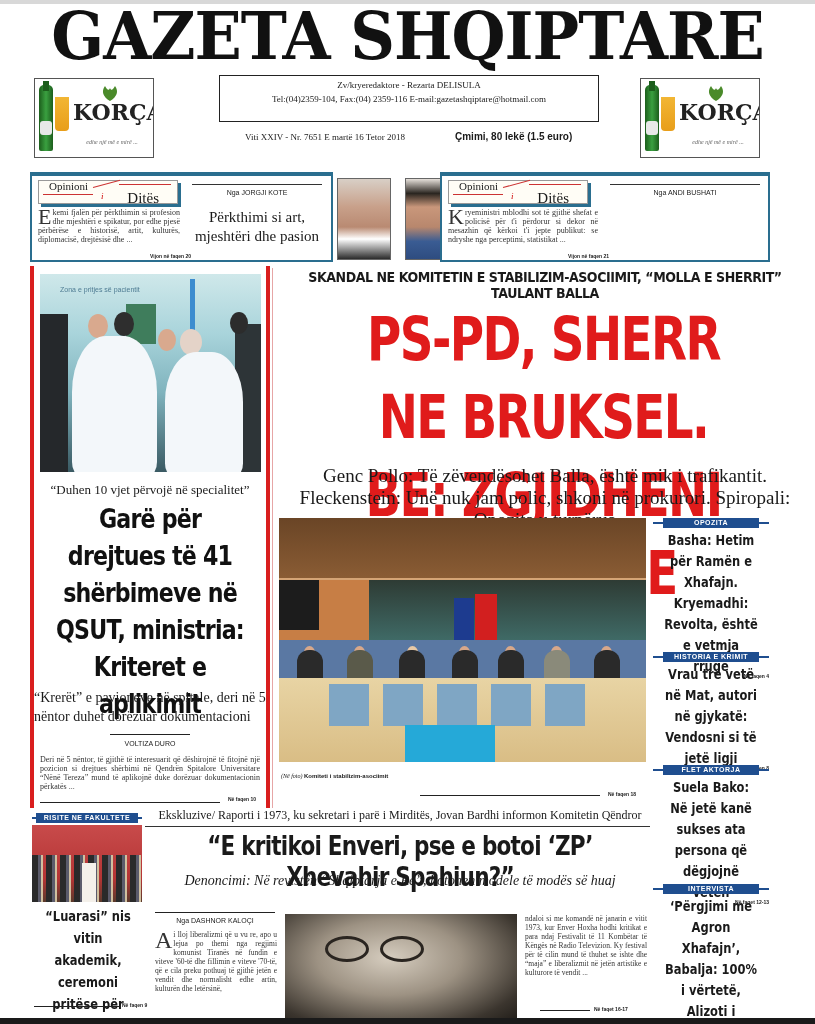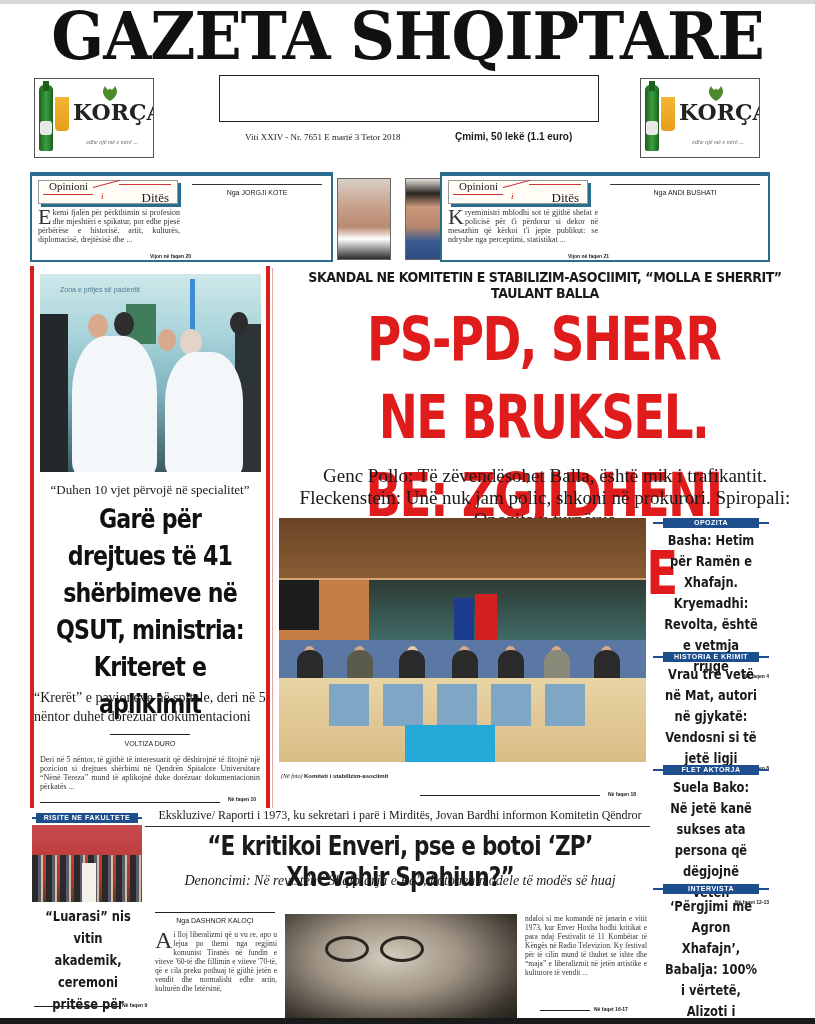--- a/index.html
+++ b/index.html
@@ -27,21 +27,21 @@
   .editorbox { left: 219px; top: 75px; width: 380px; height: 47px; border: 1.5px solid #222; text-align: center; font-size: 9px; line-height: 14px; padding-top: 2px; }
   .editorbox span { display: block; }
   .issue { left: 245px; top: 132px; font-size: 9px; }
   .price { left: 455px; top: 131px; font-family: "Liberation Sans", sans-serif; font-size: 10px; font-weight: bold; }
 
   
   .opbox { top: 172px; height: 90px; border: 2px solid #2a6e8f; border-top: 4px solid #2a6e8f; background: #fff; }
   .oplogo { position: absolute; left: 6px; top: 4px; width: 140px; height: 24px; border: 1px solid #999; box-shadow: 3px 3px 0 #2a6e8f; background: #fffdf6; }
   .oplogo .w1 { position: absolute; left: 10px; top: -1px; font-size: 11px; }
   .oplogo .w2 { position: absolute; left: 62px; top: 10px; font-size: 9px; font-style: italic; color: #c00; }
-  .oplogo .w3 { position: absolute; right: 8px; top: 9px; font-size: 13px; }
+  .oplogo .w3 { position: absolute; right: 18px; top: 9px; font-size: 15px; }
   .oplogo .ln { position: absolute; left: 4px; top: 13px; width: 50px; height: 1px; background: #c33; }
   .oplogo .ln2 { position: absolute; left: 54px; top: 6px; width: 28px; height: 1px; background: #c33; transform: rotate(-15deg); transform-origin: left; }
   .oplogo .ln3 { position: absolute; left: 80px; top: 3px; width: 52px; height: 1px; background: #c33; }
   .opteaser { position: absolute; left: 6px; top: 32px; width: 142px; font-size: 8px; line-height: 9px; text-align: justify; color: #333; }
   .opteaser .drop { float: left; font-size: 22px; line-height: 18px; margin-right: 1px; }
   .opmore { position: absolute; right: 0; bottom: -10px; font-family: "Liberation Sans", sans-serif; font-size: 5px; font-weight: bold; }
   .opauthor { position: absolute; top: 8px; font-family: "Liberation Sans", sans-serif; font-size: 7px; text-align: center; border-top: 1px solid #333; padding-top: 4px; }
   .optitle { position: absolute; text-align: center; font-size: 15px; line-height: 19px; }
 
   .portrait { top: 178px; width: 54px; height: 82px; border: 1px solid #666; overflow: hidden; }
@@ -110,23 +110,25 @@
     </div>
   <div class="glass"></div>
   <svg class="hop" viewBox="0 0 22 16">
       <path d="M11 16 C4 12 2 6 6 1 C8 5 10 6 11 3 C12 6 14 5 16 1 C20 6 18 12 11 16Z" fill="#4a8a2a"></path>
     </svg>
   <div class="brand">KORÇA</div>
   <div class="slogan">edhe një më e mirë ...</div>
 </div>
 
 <div class="abs editorbox">
-</div>
-<div class="abs issue">Viti XXIV - Nr. 7651  E martë 3 Tetor 2018</div>
-<div class="abs price">Çmimi, 50 lekë (1.1 euro)</div>
+  <span>Zv/kryeredaktore - Rezarta DELISULA</span>
+  <span>Tel:(04)2359-104, Fax:(04) 2359-116  E-mail:gazetashqiptare@hotmail.com</span>
+</div>
+<div class="abs issue">Viti XXIV - Nr. 7651  E martë 16 Tetor 2018</div>
+<div class="abs price">Çmimi, 80 lekë (1.5 euro)</div>
 
 <div class="abs ad" style="left:640px;top:78px;">
   <div class="bottle">
       <div class="lbl"></div>
     </div>
   <div class="glass"></div>
   <svg class="hop" viewBox="0 0 22 16">
       <path d="M11 16 C4 12 2 6 6 1 C8 5 10 6 11 3 C12 6 14 5 16 1 C20 6 18 12 11 16Z" fill="#4a8a2a"></path>
     </svg>
   <div class="brand">KORÇA</div>
@@ -140,20 +142,21 @@
       <span class="ln3"></span>
     <span class="w1">Opinioni</span>
     <span class="w2">i</span>
     <span class="w3">Ditës</span>
   </div>
   <div class="opteaser">
     <span class="drop">E</span><span>kemi fjalën për përkthimin si profesion dhe mjeshtëri e spikatur, por edhe pjesë përbërëse e historisë, artit, kulturës, diplomacisë, drejtësisë dhe ...</span>
   </div>
   <div class="opmore" style="left:118px;top:77px;">Vijon në faqen 20</div>
   <div class="opauthor" style="left:160px;width:130px;">Nga JORGJI KOTE</div>
+  <div class="optitle" style="left:160px;top:32px;width:130px;">Përkthimi si art, mjeshtëri dhe pasion</div>
 </div>
 
 <div class="abs portrait" style="left:337px;background:linear-gradient(180deg,#d8cfc6 0%,#c8a08a 35%,#b98a72 60%,#ffffff 75%,#2b2b2b 100%);"></div>
 <div class="abs portrait" style="left:405px;background:linear-gradient(180deg,#e6e0da 0%,#2a2520 18%,#c9977b 35%,#b8876d 60%,#3a5c93 78%,#2e4c80 100%);"></div>
 
 <div class="abs opbox" style="left:440px;width:330px;">
   <div class="oplogo">
     <span class="ln"></span>
       <span class="ln2"></span>
       <span class="ln3"></span>

